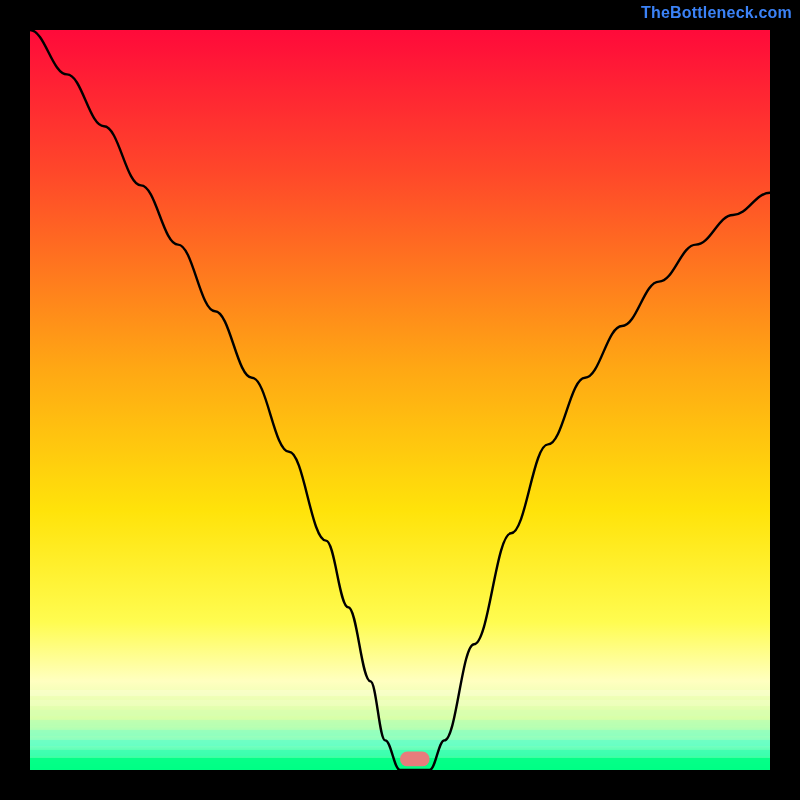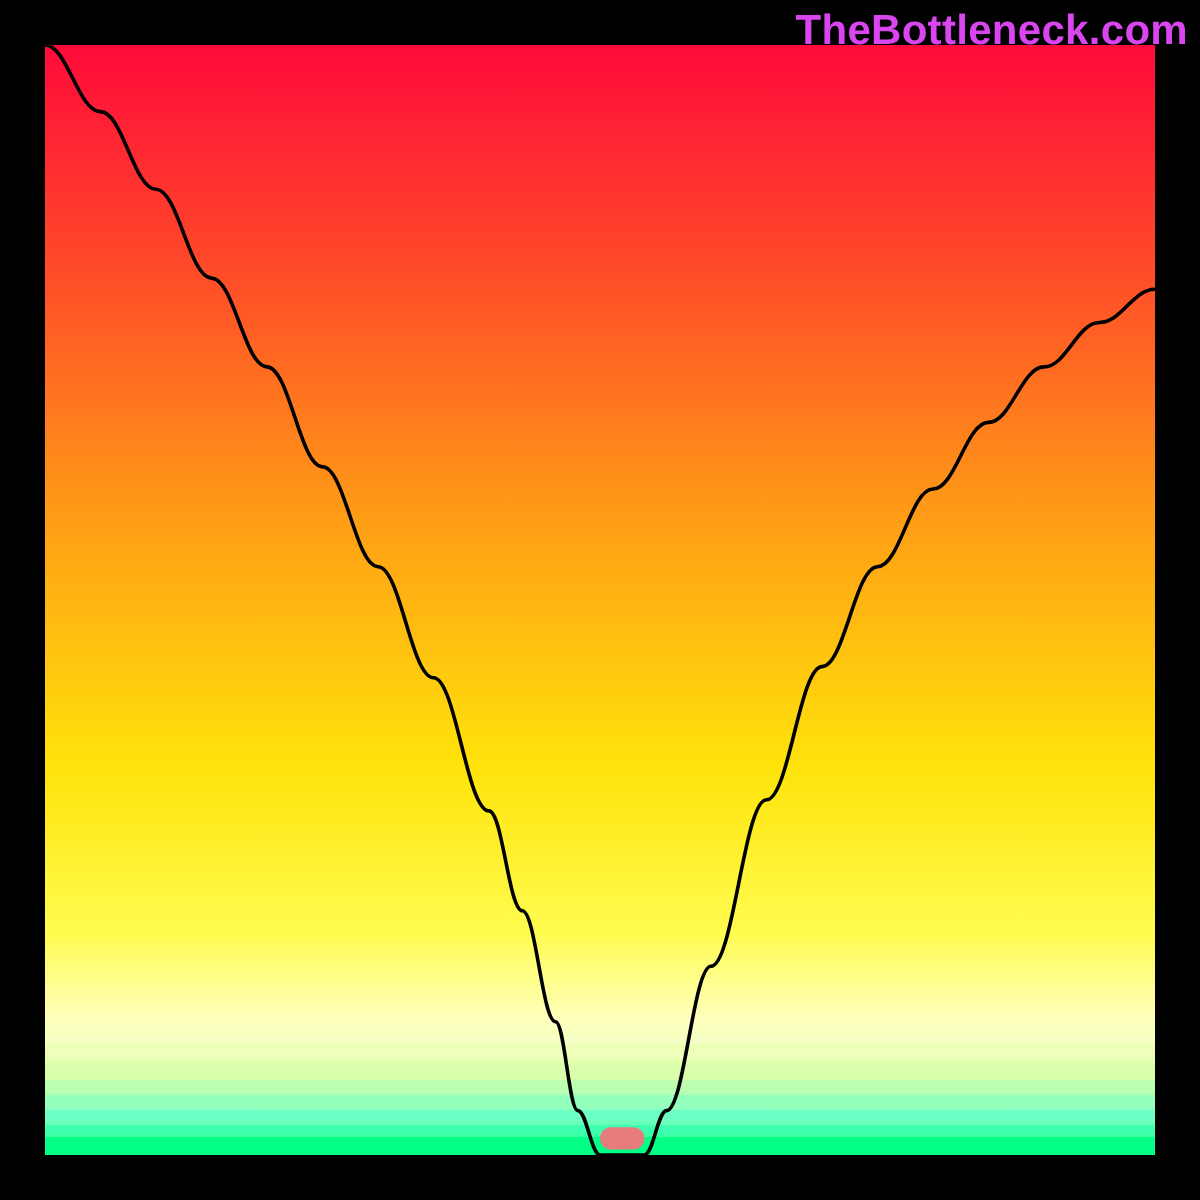--- a/index.html
+++ b/index.html
@@ -19,23 +19,23 @@
   svg {
     position: absolute;
     left: 0;
     top: 0;
   }
   .watermark {
     position: absolute;
     top: 4px;
     right: 8px;
     font-family: Arial, Helvetica, sans-serif;
-    font-size: 28px;
+    font-size: 16px;
     font-weight: 600;
-    color: #d946ef;
+    color: #3b82f6;
     letter-spacing: 0.2px;
     user-select: none;
   }
 </style>
 </head>
 <body>
 
 <div class="stage">
 
   <svg width="800" height="800" viewBox="0 0 800 800">

